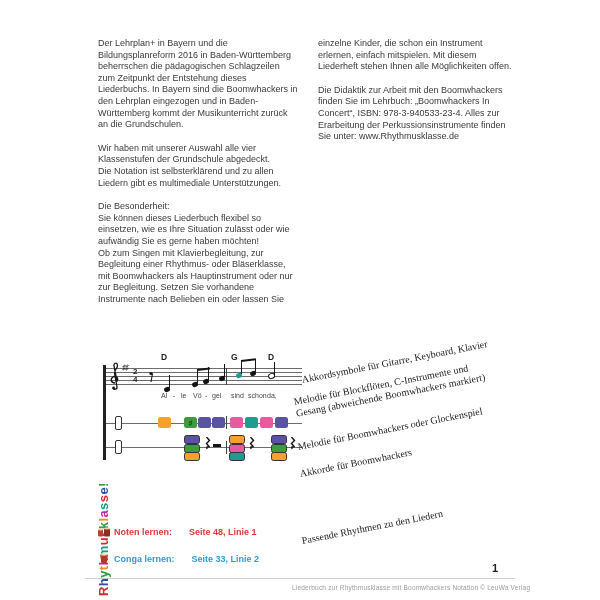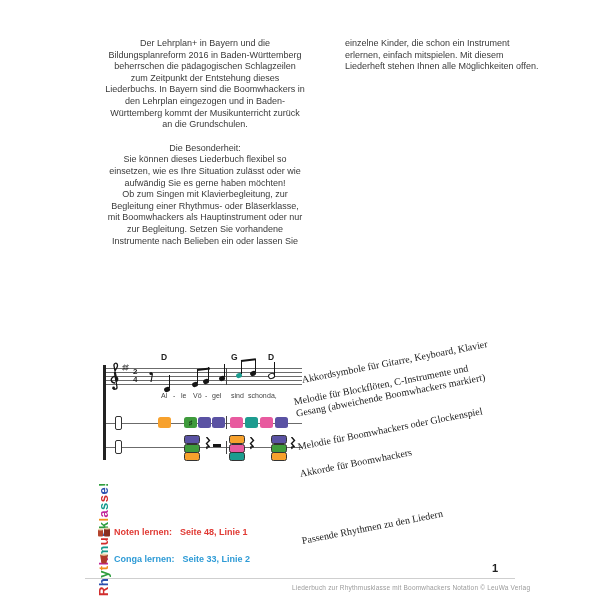--- a/index.html
+++ b/index.html
@@ -1,22 +1,22 @@
 <!DOCTYPE html>
 <html><head>
 <meta charset="utf-8">
 <style>
   html,body{margin:0;padding:0;background:#fff;}
   .sheet{position:relative;width:600px;height:600px;background:#fff;overflow:hidden;
          font-family:"Liberation Sans",sans-serif;color:#2b2b2b;}
   
   .col{position:absolute;top:38px;font-size:9px;line-height:11.6px;color:#3a3a3a;}
   .col p{margin:0 0 12px 0;white-space:pre-line;}
-  .col-left{left:105px;width:200px;text-align:center;}
-  .col-right{left:318px;width:196px;margin-left:27px;}
+  .col-left{left:98px;width:200px;}
+  .col-right{left:318px;width:196px;}
   
   .stline{position:absolute;height:1px;background:#6b6b6b;}
   .vline{position:absolute;width:1px;background:#444;}
   .bracket{position:absolute;width:2.5px;background:#222;}
   .chordletter{position:absolute;font-size:8.5px;font-weight:bold;color:#222;}
   .keysig{position:absolute;font-size:8px;color:#222;letter-spacing:-1px;}
   .tsig{position:absolute;font-size:8px;font-weight:bold;color:#222;line-height:8px;text-align:center;}
   .notehead{position:absolute;width:6px;height:4.6px;background:#151515;border-radius:50%;transform:rotate(-20deg);}
   .notehead.half{background:#fff;border:1.4px solid #151515;width:5px;height:3.6px;}
   .notehead.teal{background:#1D9C8F;}
@@ -33,39 +33,42 @@
   
   .rlabel{position:absolute;transform:rotate(-11deg);transform-origin:0 50%;
           font-family:"Liberation Serif",serif;font-size:10px;color:#1c1c1c;
           white-space:pre-line;line-height:11.5px;}
   
   .logo{position:absolute;left:96px;top:596px;transform:rotate(-90deg);transform-origin:0 0;
         font-size:13px;font-weight:bold;letter-spacing:0.4px;white-space:nowrap;}
   
   .learnline{position:absolute;display:flex;align-items:center;gap:4px;
              font-size:9px;font-weight:bold;}
-  .learnline .val{margin-left:4px;}
+  .learnline .val{margin-left:13px;}
   
   .pagenum{position:absolute;left:492px;top:562px;font-size:11px;font-weight:bold;color:#222;}
   .divider{position:absolute;left:85px;top:578px;width:430px;height:1px;background:#cfcfcf;}
   .footer{position:absolute;left:292px;top:584px;font-size:6.5px;color:#9a9a9a;letter-spacing:0.2px;}
 </style>
 </head>
 <body>
 
 <div class="sheet">
 
   <div class="col col-left">
     <p>Der Lehrplan+ in Bayern und die Bildungsplanreform 2016 in Baden-Württemberg beherrschen die pädagogischen Schlagzeilen zum Zeitpunkt der Entstehung dieses Liederbuchs. In Bayern sind die Boomwhackers in den Lehrplan eingezogen und in Baden-Württemberg kommt der Musikunterricht zurück an die Grundschulen.</p>
+    <p>Wir haben mit unserer Auswahl alle vier Klassenstufen der Grundschule abgedeckt.
+Die Notation ist selbsterklärend und zu allen Liedern gibt es multimediale Unterstützungen.</p>
     <p>Die Besonderheit:
 Sie können dieses Liederbuch flexibel so einsetzen, wie es Ihre Situation zulässt oder wie aufwändig Sie es gerne haben möchten!
 Ob zum Singen mit Klavierbegleitung, zur Begleitung einer Rhythmus- oder Bläserklasse, mit Boomwhackers als Hauptinstrument oder nur zur Begleitung.  Setzen Sie vorhandene Instrumente nach Belieben ein oder lassen Sie</p>
   </div>
   <div class="col col-right">
     <p>einzelne Kinder, die schon ein Instrument erlernen, einfach mitspielen. Mit diesem Liederheft stehen Ihnen alle Möglichkeiten offen.</p>
+    <p>Die Didaktik zur Arbeit mit den Boomwhackers finden Sie im Lehrbuch: „Boomwhackers In Concert“, ISBN: 978-3-940533-23-4. Alles zur Erarbeitung der Perkussionsinstrumente finden Sie unter: www.Rhythmusklasse.de</p>
   </div>
 
   <div>
 
     <span class="chordletter" style="left:161px;top:352px;">D</span>
     <span class="chordletter" style="left:231px;top:352px;">G</span>
     <span class="chordletter" style="left:268px;top:352px;">D</span>
 
     <div class="bracket" style="left:103px;top:365px;height:95px;"></div>
 

